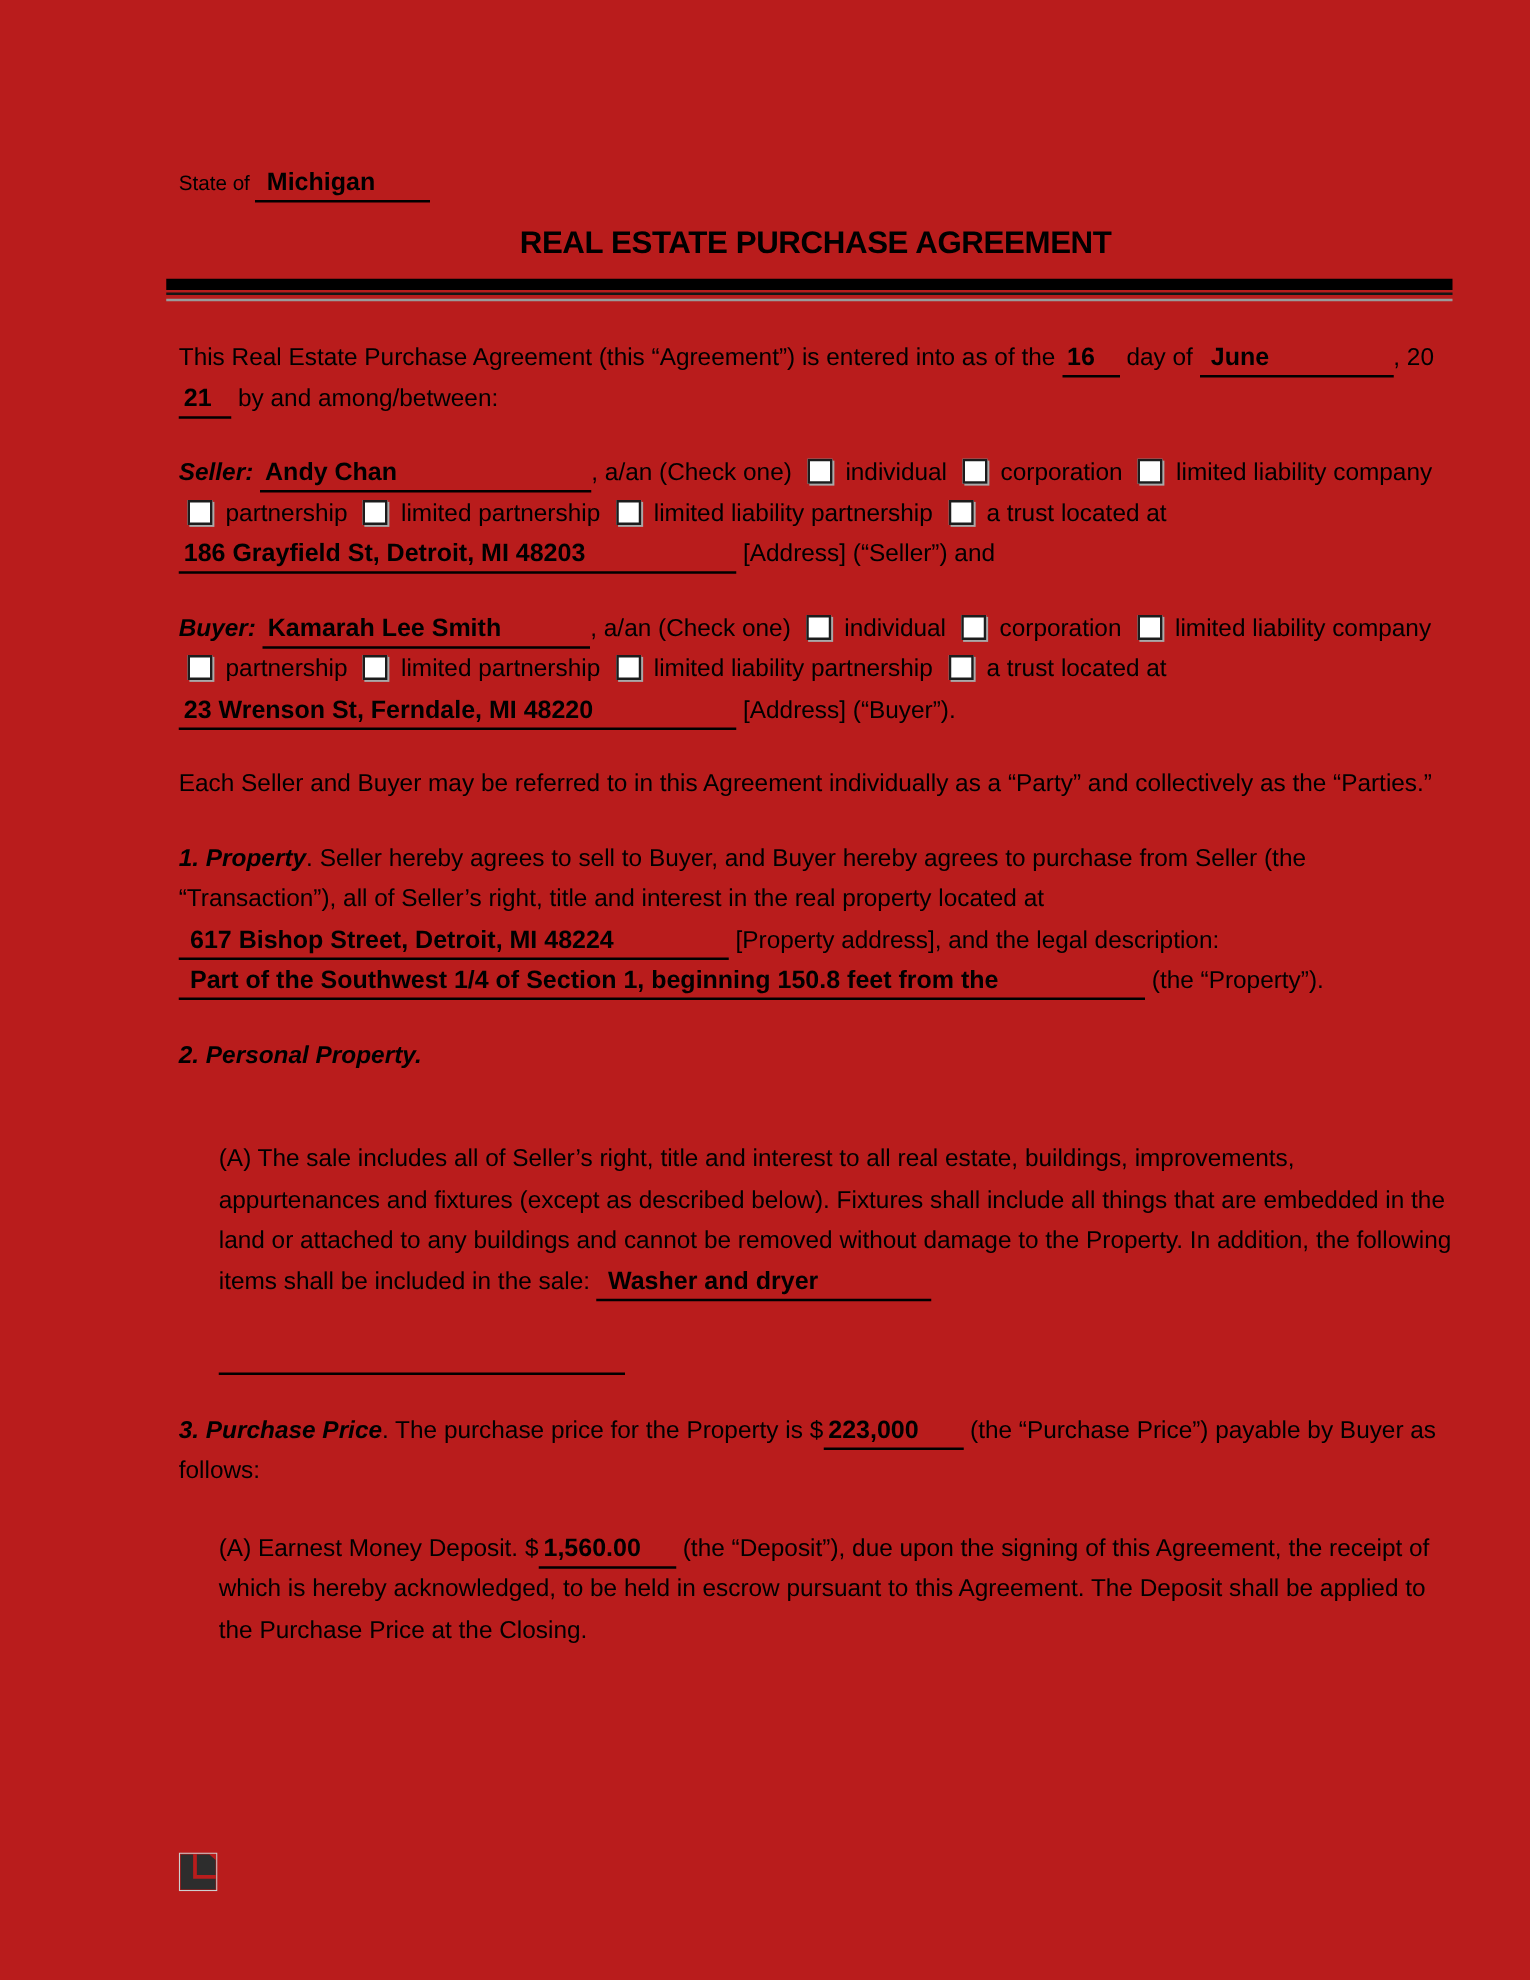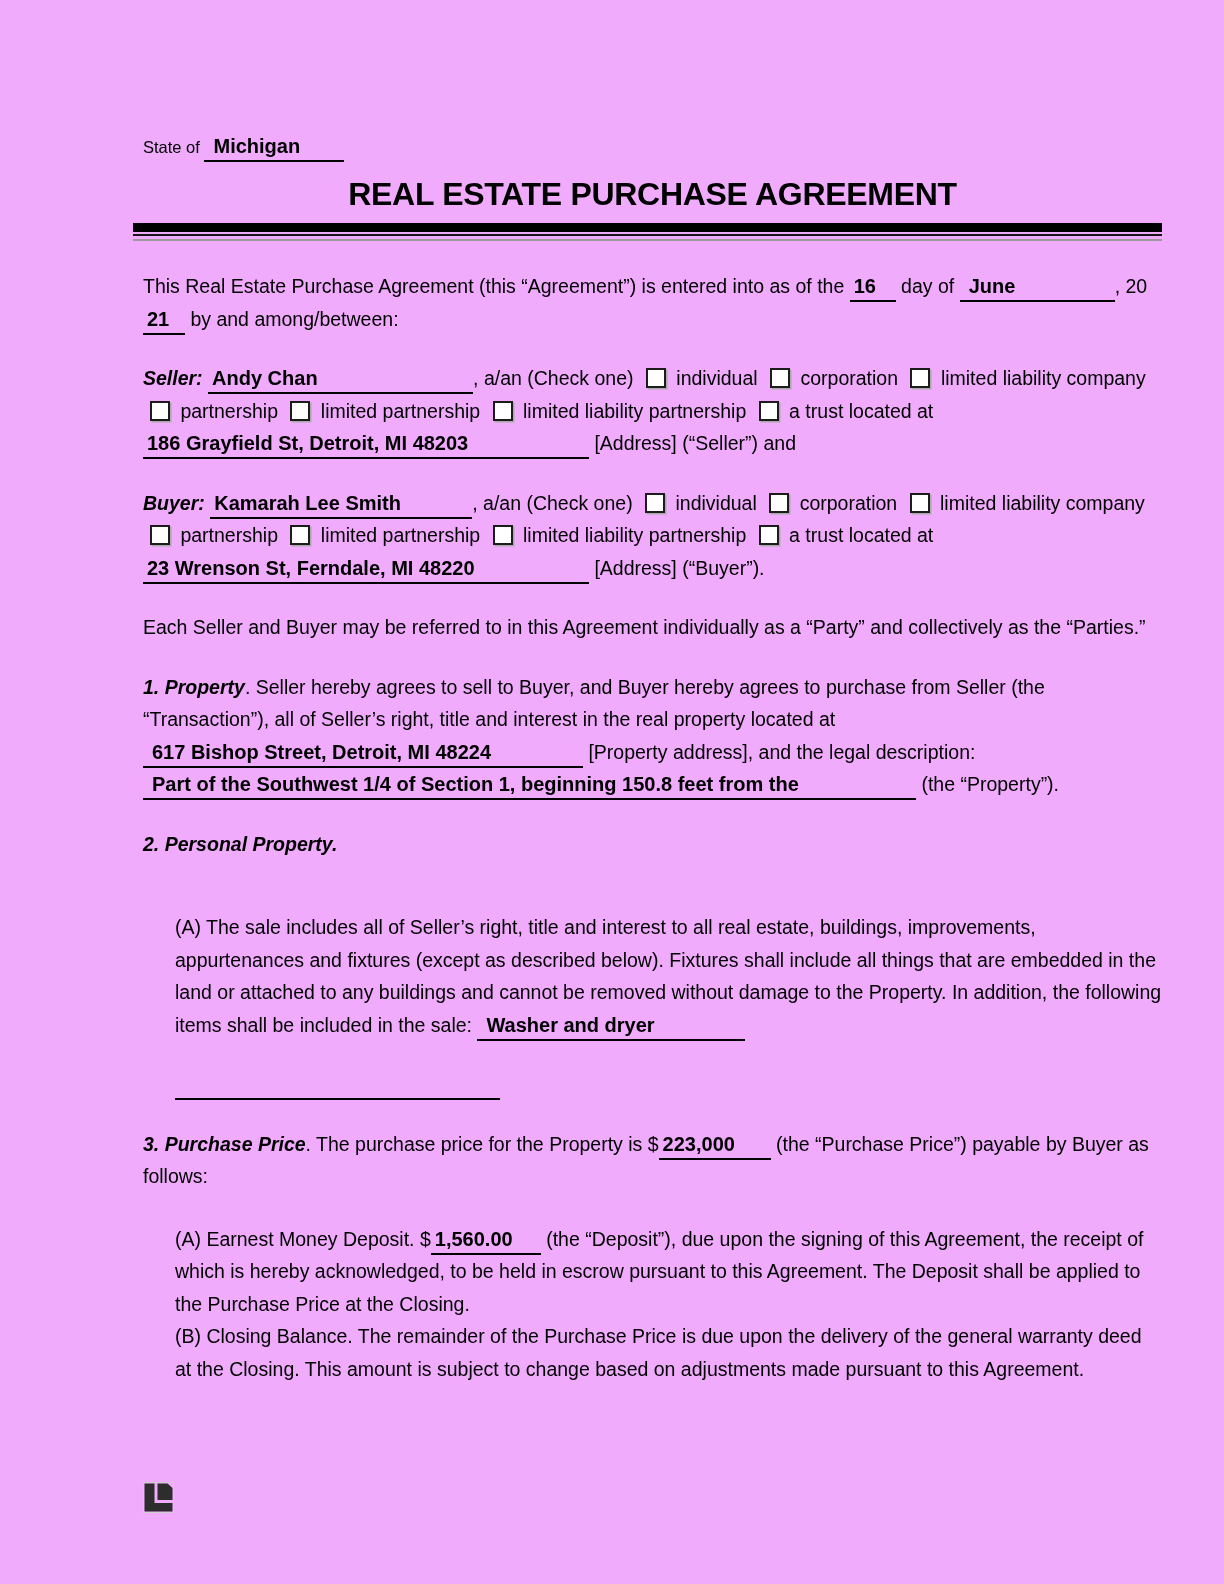--- a/index.html
+++ b/index.html
@@ -1,19 +1,19 @@
 <!DOCTYPE html>
 <html><head>
 <meta charset="utf-8">
 <style>
   html,body{margin:0;padding:0;background:#e8e8e8;}
   .page{
     position:relative;
     width:1224px;height:1584px;
-    background:#f0abfc;
+    background:#b91c1c;
     box-sizing:border-box;
     padding:134px 62px 0 143px;
     font-family:"Liberation Sans","DejaVu Sans",sans-serif;
     color:#000;
     overflow:hidden;
   }
   p{margin:0 0 27px;font-size:19.5px;line-height:32.5px;}
   .indent{padding-left:32px;}
   .m0{margin-bottom:0;}
   b{font-weight:700;font-style:italic;}
@@ -28,21 +28,21 @@
     vertical-align:baseline;
     white-space:nowrap;
   }
   .fill::after{content:"\200b";}
   .fill.left{text-align:left;padding-left:9px;}
   .w140{width:140px}.w46{width:46px}.w155{width:155px}.w42{width:42px}
   .w265{width:265px}.w262{width:262px}.w446{width:446px}
   .w440{width:440px}.w773{width:773px}.w268{width:268px}
   .w325{width:325px}.w112{width:112px}.w110{width:110px}
   .doc-title{
-    text-align:center;font-weight:700;font-size:32px;line-height:40px;
+    text-align:center;font-weight:700;font-size:25px;line-height:40px;
     letter-spacing:-0.3px;margin:0 0 9px;
   }
   .rule{margin:0 0 29px -10px;}
   .rule .r1{height:9px;background:#000;}
   .rule .g1{height:2px;}
   .rule .r2{height:2px;background:#151515;}
   .rule .g2{height:3px;}
   .rule .r3{height:2px;background:#9a9a9a;}
   .cb{
     display:inline-block;width:16px;height:16px;
@@ -85,21 +85,20 @@
   <p class="sec2-head"><b>2. Personal Property.</b></p>
 
   <p class="indent"><span>(A) The sale includes all of Seller’s right, title and interest to all real estate, buildings, improvements, appurtenances and fixtures (except as described below). Fixtures shall include all things that are embedded in the land or attached to any buildings and cannot be removed without damage to the Property. In addition, the following items shall be included in the sale:</span> <span class="fill left w268">Washer and dryer</span></p>
 
   <p class="indent"> <span class="fill w325"></span></p>
 
   <p class="sec3-intro"><b>3. Purchase Price</b><span>. The purchase price for the Property is $</span><span class="fill w112">223,000</span> <span>(the “Purchase Price”) payable by Buyer as follows:</span></p>
 
   <p class="indent m0"><span>(A) Earnest Money Deposit. $</span><span class="fill w110">1,560.00</span> <span>(the “Deposit”), due upon the signing of this Agreement, the receipt of which is hereby acknowledged, to be held in escrow pursuant to this Agreement. The Deposit shall be applied to the Purchase Price at the Closing.</span></p>
 
-  <p class="indent m0">(B) Closing Balance. The remainder of the Purchase Price is due upon the delivery of the general warranty deed at the Closing. This amount is subject to change based on adjustments made pursuant to this Agreement.</p>
 
   <svg class="logo" viewBox="0 0 31 31" xmlns="http://www.w3.org/2000/svg">
     <rect x="0.5" y="0.5" width="30" height="30" fill="none" stroke="#cfcfcf" stroke-width="1"></rect>
     <path d="M1.5,1.5 H11.5 V21 H29.5 V29.5 H1.5 Z" fill="#2d2d2d"></path>
     <path d="M14.5,1.5 H24.5 L29.5,6 V18 H14.5 Z" fill="#2d2d2d"></path>
   </svg>
 
 </div>
 
 </body></html>

